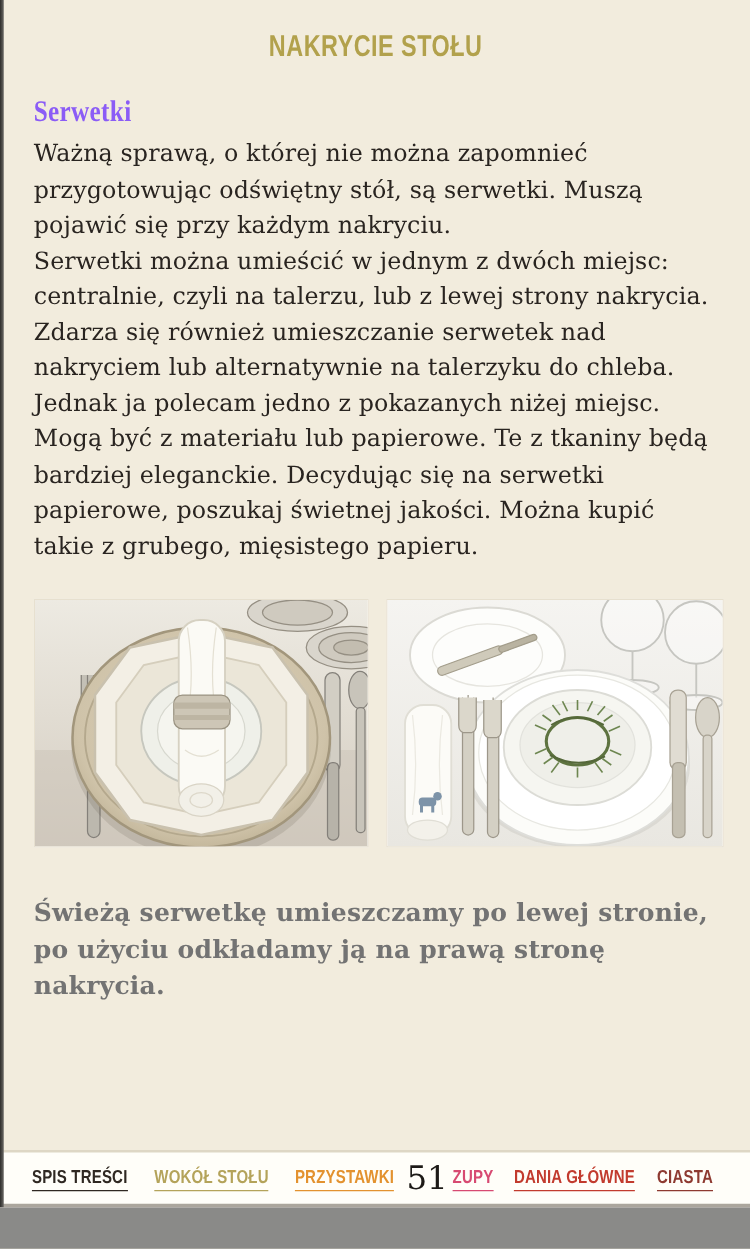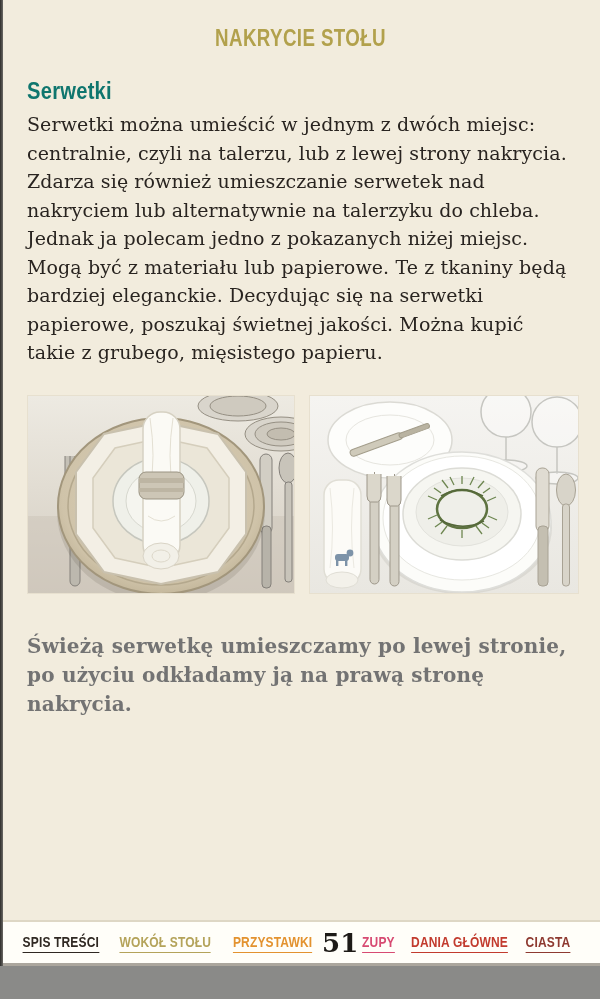--- a/index.html
+++ b/index.html
@@ -21,23 +21,23 @@
 
   .doc-title{
     text-align:center;margin:0 0 25px 0;
     font-family:"Liberation Sans", sans-serif;
     font-weight:bold;font-size:24px;letter-spacing:.5px;
     color:#b2a14c;
   }
   .condensed{display:inline-block;transform:scaleX(.78);}
   .section-heading{
     margin:0 0 5px 0;
-    font-family:Liberation Sans, sans-serif;
+    font-family:Liberation Serif, serif;
     font-weight:bold;font-size:24px;letter-spacing:.3px;
-    color:#0f766e;
+    color:#8b5cf6;
   }
   .section-heading .condensed{transform-origin:left center;transform:scaleX(.84);}
 
   .body-text p{margin:0;font-size:19px;line-height:28.5px;letter-spacing:.1px;}
 
   .figures{display:flex;gap:14px;margin-top:28px;}
   .figure{
     flex:none;border:1px solid #e7e0cf;background:#fff;
     line-height:0;
   }
@@ -62,37 +62,38 @@
   }
   .footer-links{display:contents;}
   .footer-link{
     font-family:"Liberation Sans", sans-serif;
     font-weight:bold;font-size:15px;letter-spacing:.2px;
     transform:scaleX(.8);transform-origin:center;
     border-bottom:1.5px solid currentColor;padding-bottom:2px;
     white-space:nowrap;cursor:pointer;
   }
   .page-number{
-    font-family:"DejaVu Serif", serif;font-weight:bold;
+    font-family:"DejaVu Serif", serif;font-weight:normal;
     font-size:26px;color:#1d1a17;line-height:1;
   }
 </style>
 </head>
 <body>
 
 <div class="page">
   <div class="left-edge"></div>
 
   <div class="content">
 
     <h1 class="doc-title"><span class="condensed">NAKRYCIE STOŁU</span></h1>
 
     <h2 class="section-heading"><span class="condensed">Serwetki</span></h2>
 
     <div class="body-text">
+      <p>Ważną sprawą, o której nie można zapomnieć przygotowując odświętny stół, są serwetki. Muszą pojawić się przy każdym nakryciu.</p>
         <p>Serwetki można umieścić w jednym z dwóch miejsc: centralnie, czyli na talerzu, lub z lewej strony nakrycia. Zdarza się również umieszczanie serwetek nad nakryciem lub alternatywnie na talerzyku do chleba. Jednak ja polecam jedno z pokazanych niżej miejsc.</p>
         <p>Mogą być z materiału lub papierowe. Te z tkaniny będą bardziej eleganckie. Decydując się na serwetki papierowe, poszukaj świetnej jakości. Można kupić takie z grubego, mięsistego papieru.</p>
     </div>
 
     <div class="figures">
 
       <div class="figure">
         <svg width="266" height="197" viewBox="0 0 266 197">
           <defs>
             <linearGradient id="cloth1" x1="0" y1="0" x2="0" y2="1">

